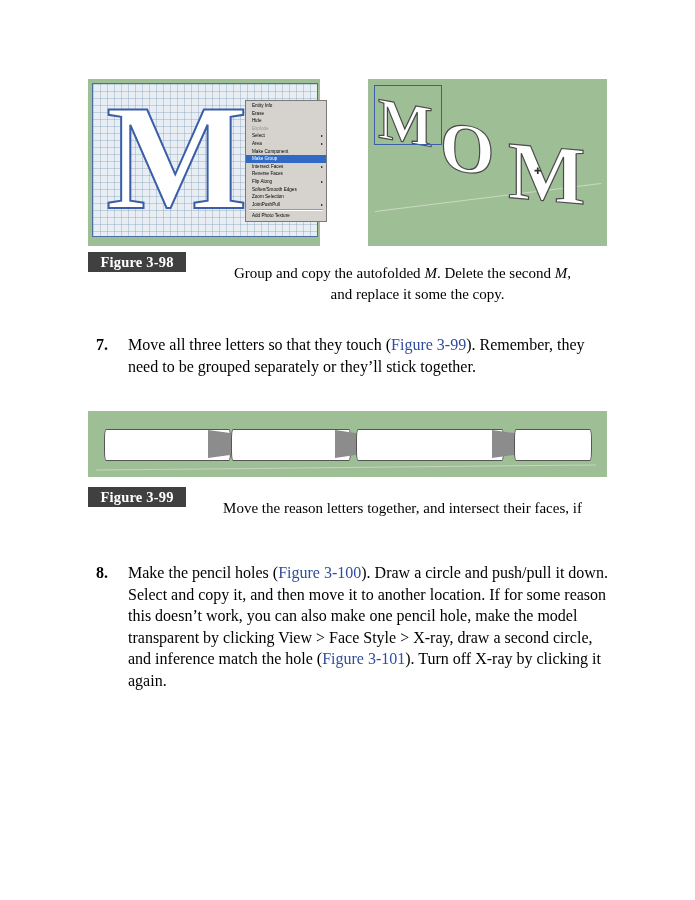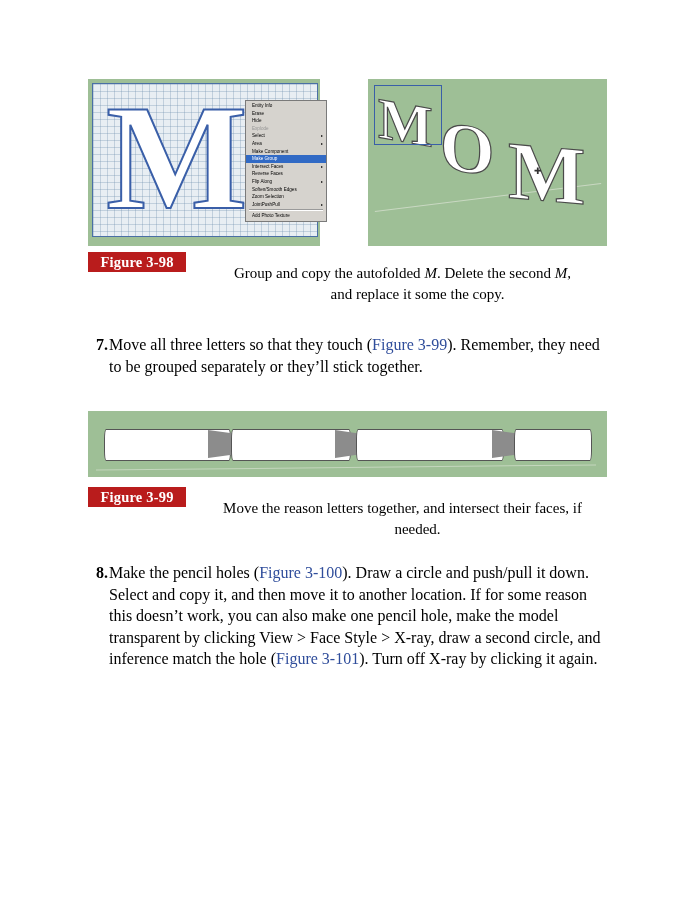--- a/index.html
+++ b/index.html
@@ -192,21 +192,21 @@
   .cap {
     position: absolute;
     left: 88px;
     width: 519px;
   }
   .cap .tag {
     position: absolute;
     left: 0;
     top: 0;
     width: 98px;
-    background: #b91c1c;
+    background: #404040;
     color: #ffffff;
     font-family: "Liberation Serif", serif;
     font-weight: bold;
     font-size: 14.5px;
     line-height: 20px;
     text-align: center;
     letter-spacing: 0.2px;
   }
   .cap .text {
     position: absolute;
@@ -229,21 +229,21 @@
   }
   .item .num {
     position: absolute;
     left: 0;
     top: 0;
     width: 20px;
     font-weight: bold;
     text-align: right;
   }
   .item .body {
-    margin-left: 21px;
+    margin-left: 40px;
     display: block;
   }
   .item7 { left: 88px; top: 334px; width: 519px; }
   .item8 { left: 88px; top: 562px; width: 525px; }
   .lnk { color: #2f4d9b; }
   .it { font-style: italic; }
 </style>
 </head>
 <body>
 
@@ -326,21 +326,20 @@
       <div class="shade" style="left:404px; width:24px; clip-path: polygon(0 0,100% 12%,100% 88%,0 100%);"></div>
       <div class="slab" style="left:426px; width:76px;"></div>
     </div>
     <div class="baseline"></div>
   </div>
 
   <div class="cap cap99">
     <div class="tag">Figure 3-99</div>
     <div class="text">
       <span>Move the reason letters together, and intersect their faces, if</span>
-      <span class="l2">needed.</span>
     </div>
   </div>
 
   <div class="item item8">
     <span class="num">8.</span>
     <span class="body"><span>Make the pencil holes (</span><span class="lnk">Figure 3-100</span><span>). Draw a circle and push/pull it down. Select and copy it, and then move it to another location. If for some reason this doesn’t work, you can also make one pencil hole, make the model transparent by clicking View &gt; Face Style &gt; X-ray, draw a second circle, and inference match the hole (</span><span class="lnk">Figure 3-101</span><span>). Turn off X-ray by clicking it again.</span></span>
   </div>
 
 </div>
 

